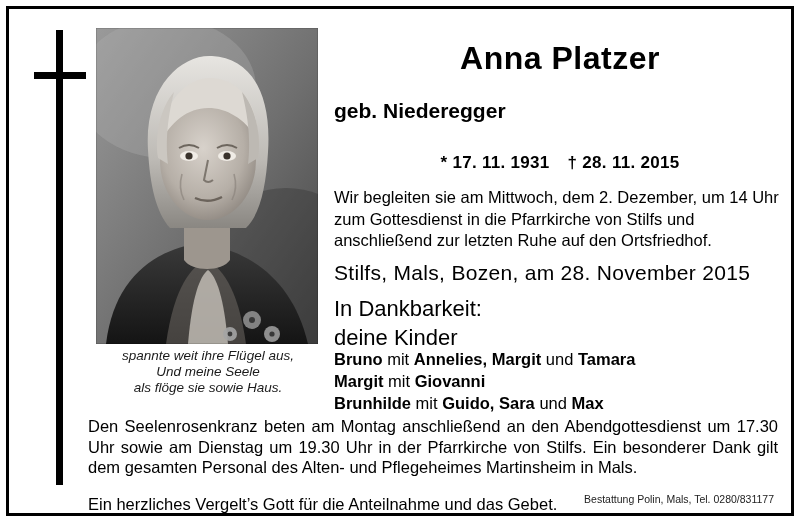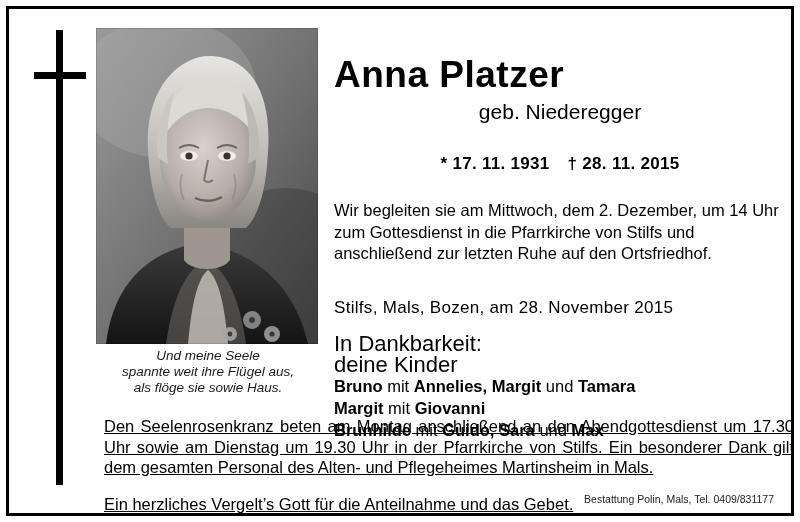--- a/index.html
+++ b/index.html
@@ -98,71 +98,70 @@
     top: 18px;
     width: 452px;
   }
   .line-top {
     text-align: center;
     font-size: 17px;
     line-height: 22px;
     letter-spacing: 0.2px;
   }
   .name {
-    font-size: 37px;
+    text-align: center;
+    font-size: 32px;
     font-weight: bold;
     line-height: 44px;
     letter-spacing: 0.5px;
-    margin-top: 23px;
+    margin-top: 6px;
   }
   .maiden {
-    text-align: center;
     font-size: 21px;
-    font-weight: normal;
+    font-weight: bold;
     line-height: 26px;
-    margin-top: 2px;
+    margin-top: 18px;
   }
   .dates {
     text-align: center;
     font-size: 17px;
     font-weight: bold;
     line-height: 22px;
     margin-top: 28px;
     letter-spacing: 0.3px;
   }
   .dates .sep { display: inline-block; width: 18px; }
   .para {
     font-size: 16.5px;
     line-height: 21.5px;
-    margin-top: 25px;
+    margin-top: 13px;
   }
   .places {
-    font-size: 17px;
+    font-size: 21px;
     line-height: 22px;
-    margin-top: 32px;
+    margin-top: 10px;
     letter-spacing: 0.3px;
   }
   .thanks {
     font-size: 22px;
     line-height: 21px;
     margin-top: 14px;
   }
   .children {
     font-size: 16.5px;
     line-height: 22px;
   }
   .children b { font-weight: bold; }
 
   
   .bottom {
     position: absolute;
-    left: 92px;
+    left: 76px;
     top: 404px;
     width: 690px;
-    text-decoration: underline;
   }
   .bottom .p1 {
     font-size: 16.5px;
     line-height: 20.5px;
     text-align: justify;
   }
   .bottom .p2 {
     font-size: 16.5px;
     line-height: 21px;
     margin-top: 16px;
@@ -252,35 +251,35 @@
             <circle cx="176" cy="306" r="2.6" fill="#3c3c3c"></circle>
             <circle cx="134" cy="306" r="7" fill="#a5a5a5"></circle>
             <circle cx="134" cy="306" r="2.4" fill="#3c3c3c"></circle>
           </g>
           <rect x="0" y="0" width="222" height="316" fill="none" stroke="#000000" stroke-width="1" opacity="0.25"></rect>
         </svg>
       </div>
     </div>
 
     <div class="photo-caption">
+      <div>spannte weit ihre Flügel aus,</div>
       <div>Und meine Seele</div>
-      <div>spannte weit ihre Flügel aus,</div>
       <div>als flöge sie sowie Haus.</div>
     </div>
 
     <div class="rightcol">
       <div class="name">Anna Platzer</div>
       <div class="maiden">geb. Niederegger</div>
       <div class="dates">
         <span>* 17. 11. 1931</span><span class="sep"></span><span>† 28. 11. 2015</span>
       </div>
       <div class="para">Wir begleiten sie am Mittwoch, dem 2. Dezember, um 14 Uhr zum Gottesdienst in die Pfarrkirche von Stilfs und anschließend zur letzten Ruhe auf den Ortsfriedhof.</div>
       <div class="places">Stilfs, Mals, Bozen, am 28. November 2015</div>
       <div class="thanks">In Dankbarkeit:</div>
-      <div class="thanks" style="margin-top:0">deine Kinder</div>
+      <div class="thanks" style="margin-top:8px">deine Kinder</div>
 
       <div class="children">
         <div>
           <b>Bruno</b>
           <span>mit</span>
           <b>Annelies, Margit</b>
           <span>und</span>
           <b>Tamara</b>
         </div>
         <div>
@@ -296,15 +295,15 @@
           <b>Max</b>
         </div>
       </div>
     </div>
 
     <div class="bottom">
       <div class="p1">Den Seelenrosenkranz beten am Montag anschließend an den Abendgottesdienst um 17.30 Uhr sowie am Dienstag um 19.30 Uhr in der Pfarrkirche von Stilfs. Ein besonderer Dank gilt dem gesamten Personal des Alten- und Pflegeheimes Martinsheim in Mals.</div>
       <div class="p2">Ein herzliches Vergelt’s Gott für die Anteilnahme und das Gebet.</div>
     </div>
 
-    <div class="footer">Bestattung Polin, Mals, Tel. 0409/831177</div>
+    <div class="footer">Bestattung Polin, Mals, Tel. 0280/831177</div>
   </div>
 </div>
 
 </body></html>

